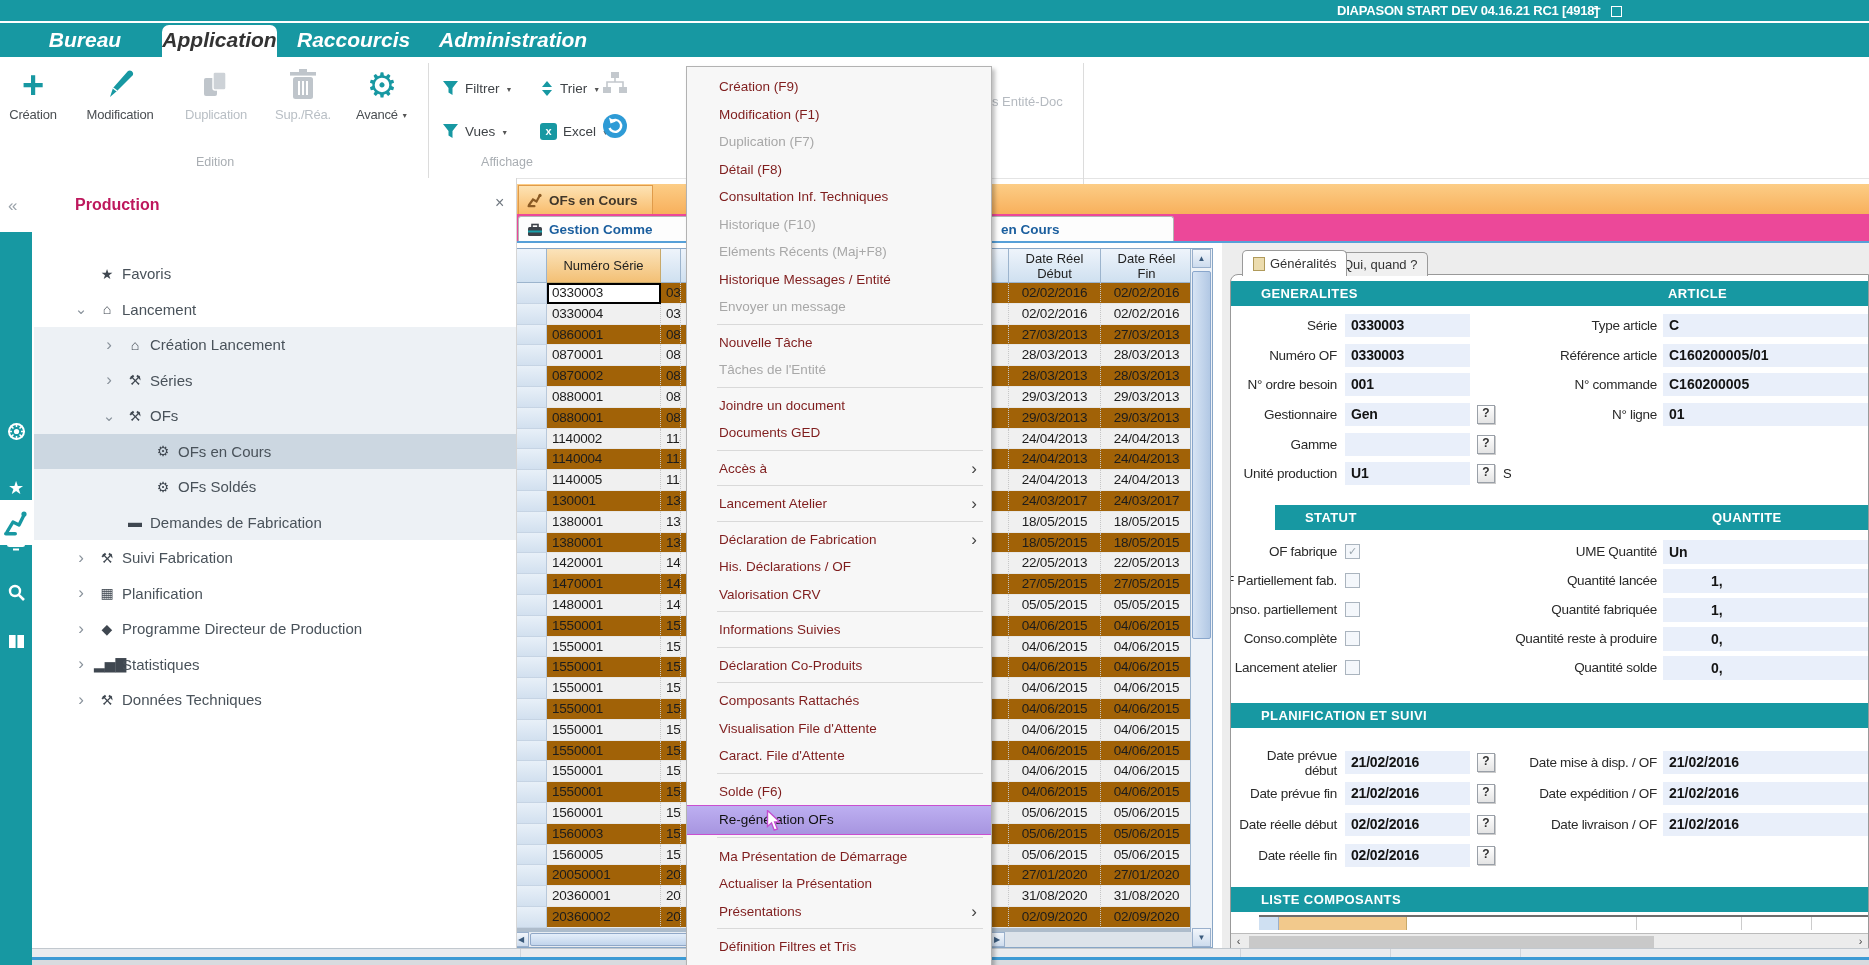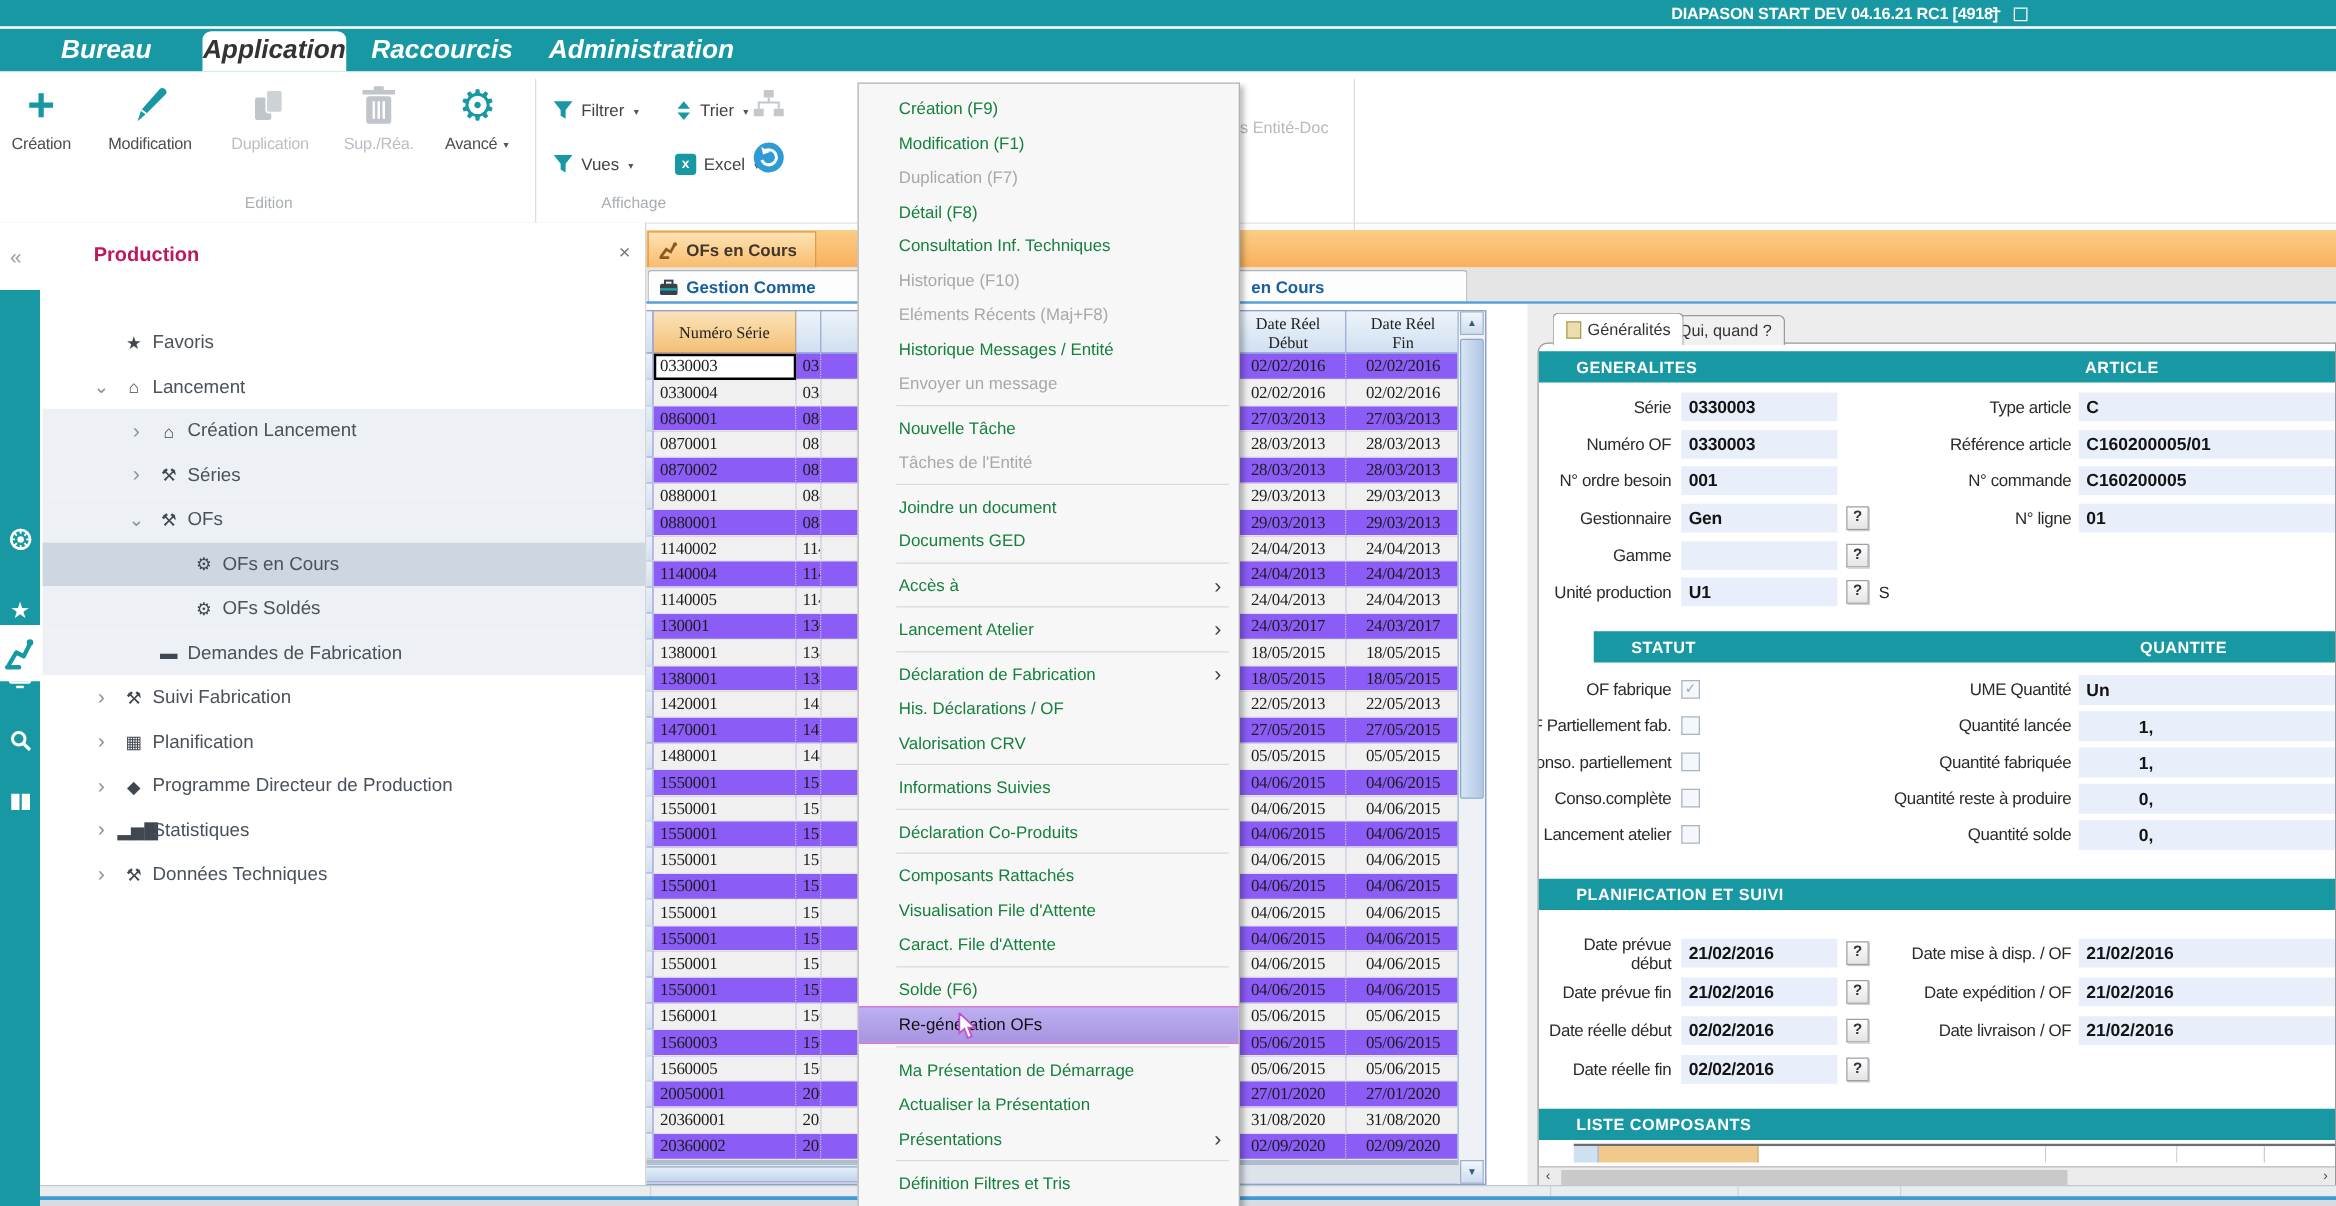--- a/index.html
+++ b/index.html
@@ -47,25 +47,25 @@
   .ti .tico{width:26px;text-align:center;font-size:14px;color:#3f4750;}
   .ti .tlabel{margin-left:2px;}
   .ti.lvl0{padding-left:34px;}
   .ti.lvl1{padding-left:62px;}
   .ti.lvl2{padding-left:90px;}
   .ti.band{background:#edf1f5;}
   .ti.selected{background:#ccd7e1;}
   
   #orangeband{position:absolute;left:516px;top:184px;right:0;height:30px;background:linear-gradient(#fccd86,#f8b05c);z-index:4;}
   #viewtab{position:absolute;left:2px;top:1px;height:28px;display:flex;align-items:center;gap:6px;padding:0 14px 0 8px;background:linear-gradient(#fde3b4,#f9bc6c);border:1px solid #e09b4a;border-bottom:none;font-size:13.5px;font-weight:bold;color:#41372a;}
-  #docstrip{position:absolute;left:516px;top:214px;right:0;height:27px;background:#e5e5e5;z-index:4;}
+  #docstrip{position:absolute;left:516px;top:214px;right:0;height:27px;background:#ec4899;z-index:4;}
   .doctab{position:absolute;top:2px;height:25px;display:flex;align-items:center;gap:6px;padding:0 12px 0 8px;background:#fdfdfd;border:1px solid #b5b5b5;border-bottom:none;border-radius:3px 3px 0 0;font-size:13.5px;font-weight:bold;color:#1a5e9e;}
   #blueline{position:absolute;left:516px;top:241px;right:0;height:2px;background:#57a0d8;z-index:6;}
   
-  #grid{position:absolute;left:488px;top:248px;width:701px;height:700px;background:#8b5cf6;border:1px solid #88a6c6;box-sizing:border-box;z-index:5;font-family:Liberation Serif, serif;}
+  #grid{position:absolute;left:512px;top:248px;width:701px;height:700px;background:#a16207;border:1px solid #88a6c6;box-sizing:border-box;z-index:5;}
   .grow{display:grid;grid-template-columns:34px 114px 20px 1fr 92px 92px 19px;}
   #thead{height:34px;}
   .hc{border-right:1px solid #9cb4cd;border-bottom:1px solid #9cb4cd;background:linear-gradient(#eef4fb,#cfe0f0);font-size:13px;color:#222;display:flex;flex-direction:column;align-items:center;justify-content:center;line-height:15px;overflow:hidden;}
   .hc.tan{background:linear-gradient(#fbe3ba,#f3c075);border-right:1px solid #c8a96a;border-bottom:1px solid #c8a96a;}
   #rows{display:flex;flex-direction:column;}
   .trow{height:20.8px;}
   .trow>span{font-size:13.5px;color:#1c1c1c;line-height:20.8px;border-right:1px dotted #c6c6c6;border-bottom:1px solid #e7e7e7;overflow:hidden;white-space:nowrap;box-sizing:border-box;letter-spacing:-0.2px;}
   .trow:nth-child(even)>span{background:#f0f0f0;}
   .c-sel{background:linear-gradient(#e8f0f8,#d2e0ef) !important;border-right:1px solid #b8c8da !important;border-bottom:1px solid #c6d4e4 !important;}
   .c-serie,.c-of{padding-left:5px;}
@@ -75,21 +75,21 @@
   
   #vscroll{position:absolute;right:0;top:0;width:21px;bottom:0;background:#eef2f7;border-left:1px solid #9cb4cd;}
   .sbtn{position:absolute;left:1px;right:1px;height:19px;background:linear-gradient(#f2f6fb,#cddcee);border:1px solid #9ab0cc;box-sizing:border-box;text-align:center;font-size:8px;color:#3a5a7c;line-height:17px;}
   #vthumb{position:absolute;left:1px;right:1px;top:22px;height:366px;background:linear-gradient(90deg,#d7e4f4,#b2c8e4);border:1px solid #89a6cc;border-radius:2px;}
   #hscroll{position:absolute;left:0;bottom:0;width:492px;height:15px;background:#e8ecf1;border-top:1px solid #aabccd;}
   .hbtn{position:absolute;top:0;bottom:0;width:16px;background:linear-gradient(#f2f6fb,#cddcee);border:1px solid #9ab0cc;box-sizing:border-box;text-align:center;font-size:8px;color:#3a5a7c;line-height:13px;}
   #hthumb{position:absolute;left:17px;top:1px;bottom:1px;width:440px;background:linear-gradient(#e4eefa,#c2d5ec);border:1px solid #90a8c8;border-radius:2px;}
   #hcorner{position:absolute;left:492px;bottom:0;height:15px;width:187px;background:#dde3ea;}
   
   #ctxmenu{position:absolute;left:686px;top:66px;width:306px;background:#f7f7f7;border:1px solid #b2b2b2;box-shadow:3px 3px 4px rgba(0,0,0,0.25);z-index:50;padding:6px 0;box-sizing:border-box;}
-  .mi{position:relative;height:27.5px;line-height:27.5px;padding-left:32px;font-size:13.5px;color:#15803d;white-space:nowrap;}
+  .mi{position:relative;height:27.5px;line-height:27.5px;padding-left:32px;font-size:13.5px;color:#7f1d1d;white-space:nowrap;}
   .mi.disabled{color:#a8a8a8;}
   .mi.submenu::after{content:"›";position:absolute;right:14px;top:0;font-size:17px;color:#444;}
   .mi.sep-after{margin-bottom:8px;}
   .mi.sep-after::before{content:"";position:absolute;left:30px;right:8px;bottom:-4px;border-top:1px solid #d9d9d9;}
   .mi.highlight{background:linear-gradient(#bdaff1,#a795e0);border-top:1px solid #c94fd0;border-bottom:1px solid #c94fd0;color:#101010;}
   #cursor{position:absolute;left:766px;top:810px;z-index:60;}
   
   #panelarea{position:absolute;left:1222px;top:243px;right:0;bottom:0;background:#ededed;z-index:5;}
   .ptab{position:absolute;display:flex;align-items:center;gap:5px;padding:0 10px;font-size:13px;color:#333;background:#fff;border:1px solid #9a9a9a;border-bottom:none;border-radius:5px 5px 0 0;}
   #ptab1{left:20px;top:7px;height:25px;z-index:8;}

